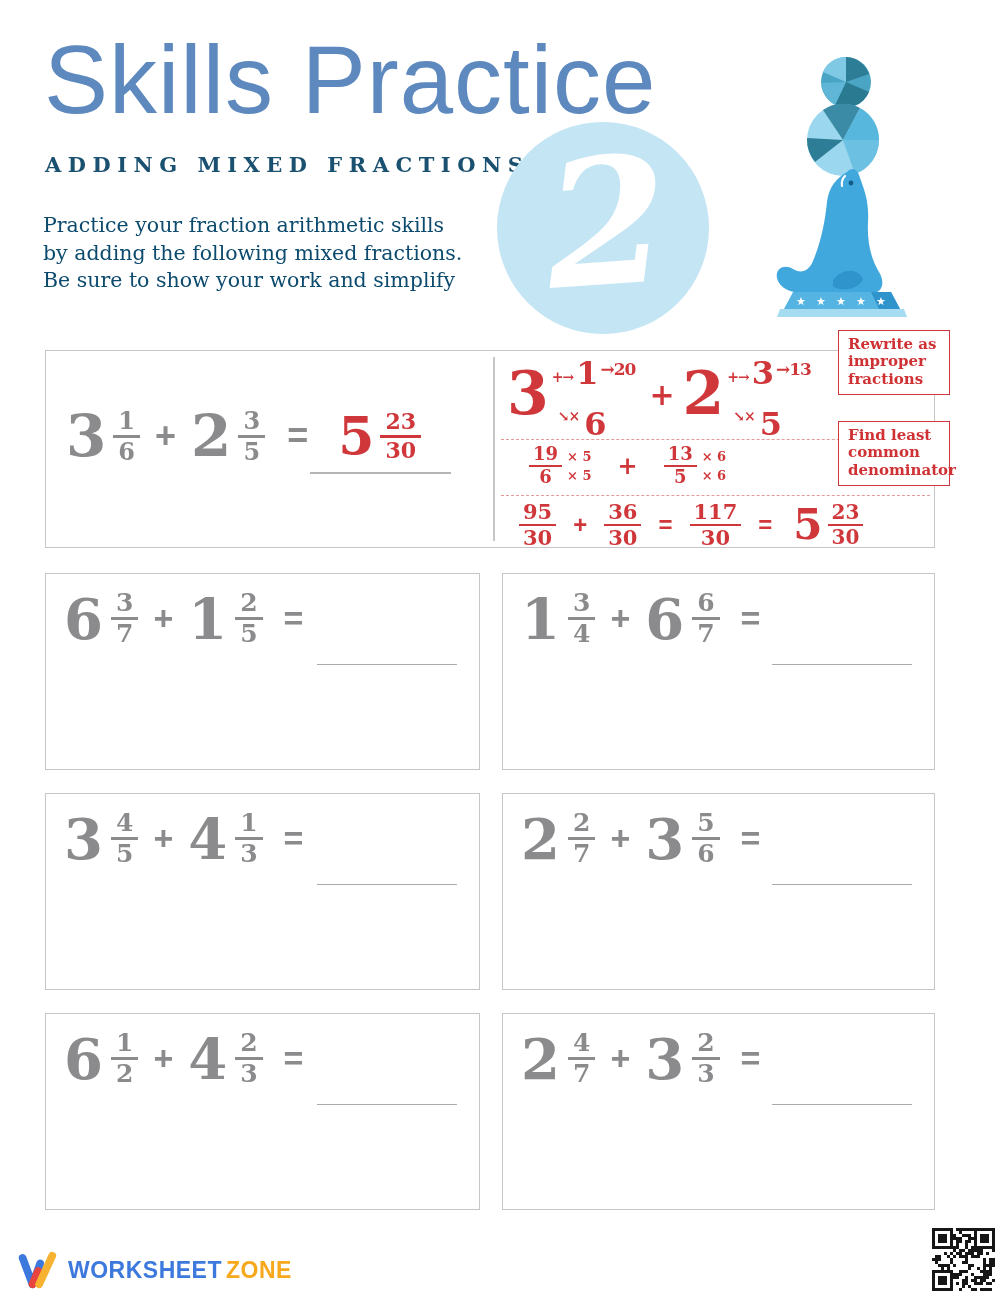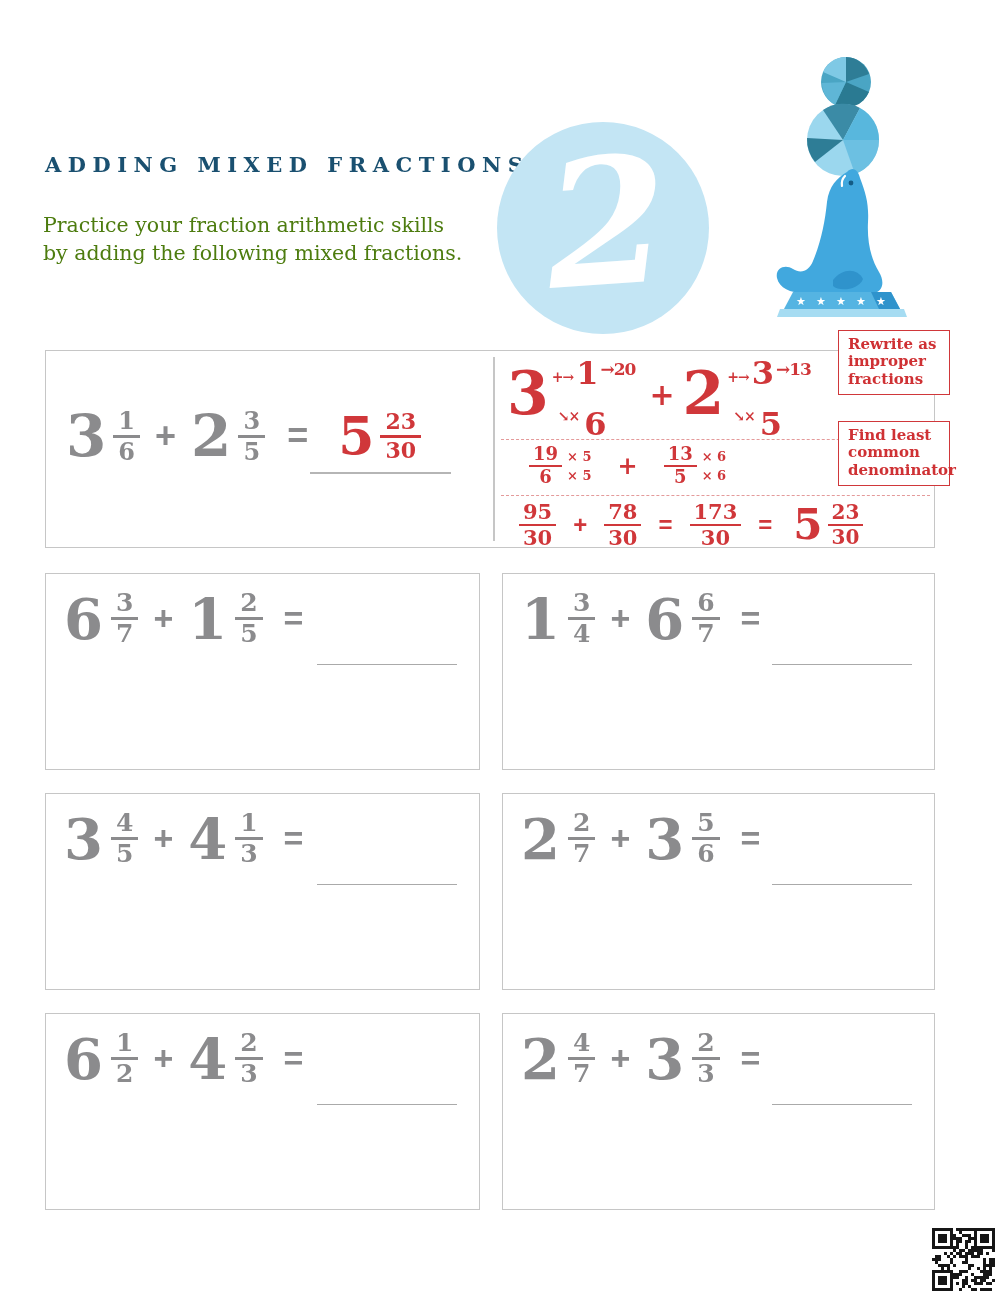--- a/index.html
+++ b/index.html
@@ -4,21 +4,21 @@
 <style>
   html,body{margin:0;padding:0;background:#ffffff;}
   .page{position:relative;width:1000px;height:1294px;background:#fff;overflow:hidden;
         font-family:"DejaVu Serif",serif;}
 
   
   .title{position:absolute;left:44px;top:30px;font-family:"Liberation Sans",sans-serif;
          font-weight:100;font-size:96px;line-height:1.05;color:#5d89bf;letter-spacing:1px;}
   .subtitle{position:absolute;left:45px;top:152px;font-weight:bold;font-size:21px;
             color:#1a5070;letter-spacing:6.5px;}
-  .intro{position:absolute;left:43px;top:212px;font-size:20.5px;line-height:27.5px;color:#4d7c0f;}
+  .intro{position:absolute;left:43px;top:212px;font-size:20.5px;line-height:27.5px;color:#0c4a6e;}
 
   .badge{position:absolute;left:497px;top:122px;width:212px;height:212px;border-radius:50%;
          background:#c3e5f4;display:flex;align-items:center;justify-content:center;}
   .badge span{color:#ffffff;font-family:"DejaVu Serif",serif;font-style:italic;font-weight:bold;
          font-size:175px;line-height:1;transform:translate(4px,-6px) rotate(-4deg);}
 
   .seal{position:absolute;left:763px;top:52px;}
 
   
   .frac{display:inline-flex;flex-direction:column;align-items:center;line-height:1.05;}
@@ -95,24 +95,26 @@
   .scan{position:absolute;left:594px;top:1261px;font-family:"Liberation Sans",sans-serif;
         font-size:25px;color:#3c3c3c;}
   .qr{position:absolute;left:932px;top:1228px;width:63px;height:63px;background:#fff;}
   .qr i{position:absolute;width:3px;height:3px;background:#161616;}
 </style>
 </head>
 <body>
 
 <div class="page">
 
+  <div class="title">Skills Practice</div>
   <div class="subtitle">ADDING MIXED FRACTIONS</div>
   <div class="intro">
     <div>Practice your fraction arithmetic skills</div>
     <div>by adding the following mixed fractions.</div>
+    <div>Be sure to show your work and simplify</div>
   </div>
 
   <div class="badge">
     <span>2</span>
   </div>
 
   <svg class="seal" width="150" height="270" viewBox="0 0 150 270">
 
     <circle cx="83" cy="30" r="25" fill="#4aa5c4"></circle>
     <path d="M83,30 L60,20 A25,25 0 0,1 83,5 Z" fill="#7fc9e5"></path>
@@ -224,26 +226,26 @@
           </span>
       </div>
 
       <div class="wrow3">
         <span class="frac">
             <span class="fnum">95</span>
             <span class="fden">30</span>
           </span>
         <span class="wop3">+</span>
         <span class="frac">
-            <span class="fnum">78</span>
+            <span class="fnum">36</span>
             <span class="fden">30</span>
           </span>
         <span class="wop3">=</span>
         <span class="frac">
-            <span class="fnum">173</span>
+            <span class="fnum">117</span>
             <span class="fden">30</span>
           </span>
         <span class="wop3">=</span>
         <span class="wmixed">
           <span class="mwhole">5</span>
           <span class="frac">
               <span class="fnum">23</span>
               <span class="fden">30</span>
             </span>
         </span>
@@ -357,20 +359,29 @@
         <span class="frac">
             <span class="fnum">2</span>
             <span class="fden">3</span>
           </span>
         <span class="pop peq">=</span>
       </div>
       <div class="ansline"></div>
     </div>
   </div>
 
+  <div class="logo">
+    <svg width="44" height="44" viewBox="0 0 40 40">
+      <path d="M6,9 L15,33 L22,14" fill="none" stroke="#3d79dd" stroke-width="7" stroke-linecap="round" stroke-linejoin="round"></path>
+      <path d="M15,33 L20,21" fill="none" stroke="#e8433f" stroke-width="7" stroke-linecap="round"></path>
+      <path d="M21,33 L33,7" fill="none" stroke="#f8b231" stroke-width="7" stroke-linecap="round"></path>
+    </svg>
+    <span class="logo-text lt-blue">WORKSHEET</span>
+    <span class="logo-text lt-yellow">ZONE</span>
+  </div>
   <div class="qr">
       <i style="left:0px;top:0px"></i>
       <i style="left:3px;top:0px"></i>
       <i style="left:6px;top:0px"></i>
       <i style="left:9px;top:0px"></i>
       <i style="left:12px;top:0px"></i>
       <i style="left:15px;top:0px"></i>
       <i style="left:18px;top:0px"></i>
       <i style="left:24px;top:0px"></i>
       <i style="left:27px;top:0px"></i>

